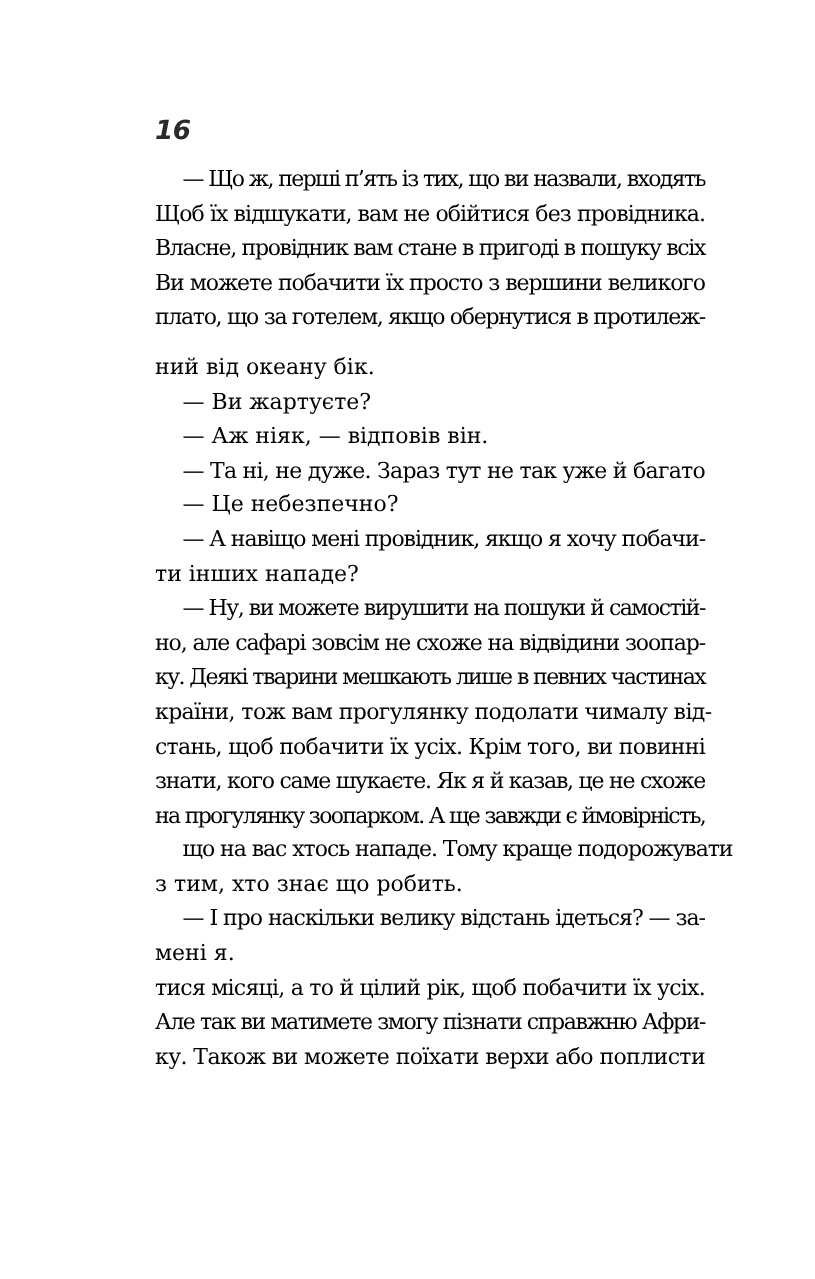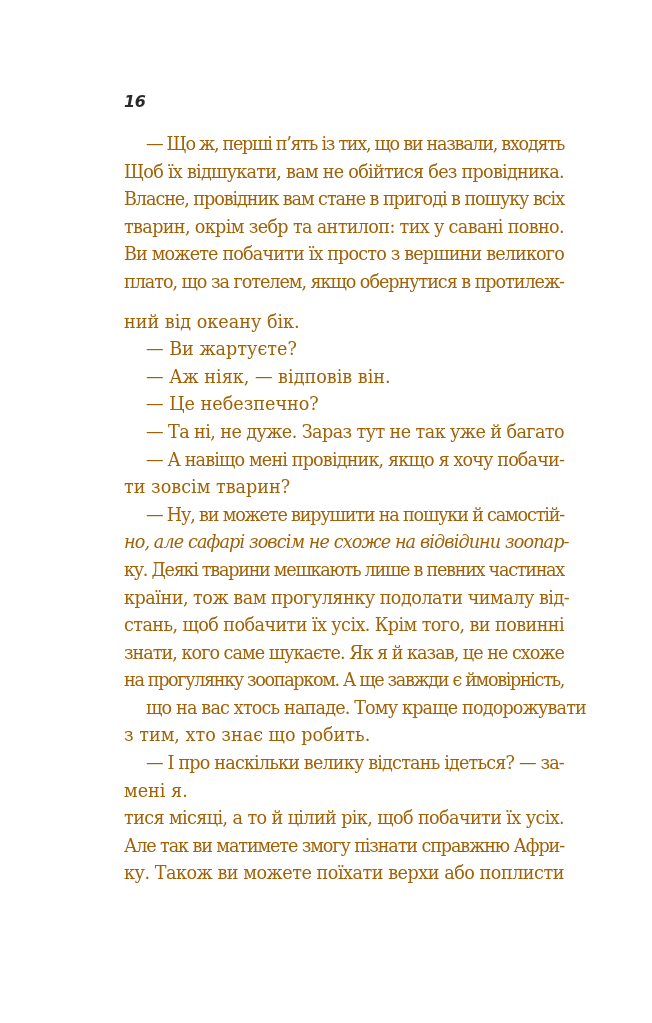--- a/index.html
+++ b/index.html
@@ -7,64 +7,63 @@
       width: 652px; height: 1023px;
       background: #ffffff;
       position: relative;
       overflow: hidden;
     }
     .page-number {
       position: absolute;
       left: 124px; top: 92px;
       font-family: "DejaVu Sans", sans-serif;
       font-weight: bold; font-style: italic;
-      font-size: 16px;
+      font-size: 21px;
       color: #2a2a2a;
       letter-spacing: -0.5px;
     }
     .body-text {
       position: absolute;
       left: 124px; top: 131px;
       width: 440px;
       font-family: "DejaVu Serif", serif;
       font-size: 17.6px;
       line-height: 27.6px;
-      color: #a16207;
+      color: #000000;
     }
     .line {
       display: block;
       white-space: nowrap;
       text-align: justify;
       text-align-last: justify;
       height: 27.6px;
     }
     .line.last { text-align-last: left; }
     .line.indent { padding-left: 22px; }
   </style>
 </head>
 <body>
 
 <div class="page-number">16</div>
 
 <div class="body-text" id="body">
     <span class="line indent" style="white-space: nowrap; letter-spacing: -1.28469px;">— Що ж, перші п’ять із тих, що ви назвали, входять</span>
     <span class="line" style="white-space: nowrap; letter-spacing: -0.731186px;">Щоб їх відшукати, вам не обійтися без провідника.</span>
     <span class="line" style="white-space: nowrap; letter-spacing: -1.06066px;">Власне, провідник вам стане в пригоді в пошуку всіх</span>
-    <span class="line" style="white-space: nowrap; letter-spacing: -0.649687px;">тварин, окрім зебр та антилоп: тих у савані повно.</span>
     <span class="line" style="white-space: nowrap; letter-spacing: -0.844415px;">Ви можете побачити їх просто з вершини великого</span>
     <span class="line" style="white-space: nowrap; letter-spacing: -1.04847px;">плато, що за готелем, якщо обернутися в протилеж-</span>
     <span class="line last" style="white-space: nowrap; margin-top: 12px;">ний від океану бік.</span>
     <span class="line indent last" style="white-space: nowrap;">— Ви жартуєте?</span>
     <span class="line indent last" style="white-space: nowrap;">— Аж ніяк, — відповів він.</span>
+    <span class="line indent" style="white-space: nowrap; letter-spacing: -0.586436px;">— Та ні, не дуже. Зараз тут не так уже й багато</span>
     <span class="line indent last" style="white-space: nowrap;">— Це небезпечно?</span>
-    <span class="line indent" style="white-space: nowrap; letter-spacing: -0.586436px;">— Та ні, не дуже. Зараз тут не так уже й багато</span>
     <span class="line indent" style="white-space: nowrap; letter-spacing: -0.850883px;">— А навіщо мені провідник, якщо я хочу побачи-</span>
-    <span class="line last" style="white-space: nowrap;">ти зовсім тварин?</span>
+    <span class="line last" style="white-space: nowrap;">ти інших нападе?</span>
     <span class="line indent" style="white-space: nowrap; letter-spacing: -1.17969px;">— Ну, ви можете вирушити на пошуки й самостій-</span>
-    <span class="line" style="white-space: nowrap; letter-spacing: -0.880821px; font-style: italic;">но, але сафарі зовсім не схоже на відвідини зоопар-</span>
+    <span class="line" style="white-space: nowrap; letter-spacing: -0.880821px;">но, але сафарі зовсім не схоже на відвідини зоопар-</span>
     <span class="line" style="white-space: nowrap; letter-spacing: -1.27009px;">ку. Деякі тварини мешкають лише в певних частинах</span>
     <span class="line" style="white-space: nowrap; letter-spacing: -0.490691px;">країни, тож вам прогулянку подолати чималу від-</span>
     <span class="line" style="white-space: nowrap; letter-spacing: -0.579063px;">стань, щоб побачити їх усіх. Крім того, ви повинні</span>
     <span class="line" style="white-space: nowrap; letter-spacing: -0.987132px;">знати, кого саме шукаєте. Як я й казав, це не схоже</span>
     <span class="line" style="white-space: nowrap; letter-spacing: -1.34467px;">на прогулянку зоопарком. А ще завжди є ймовірність,</span>
     <span class="line" style="white-space: nowrap; letter-spacing: -0.838098px; margin-left: 22px;">що на вас хтось нападе. Тому краще подорожувати</span>
     <span class="line last" style="white-space: nowrap;">з тим, хто знає що робить.</span>
     <span class="line indent" style="white-space: nowrap; letter-spacing: -0.823893px;">— І про наскільки велику відстань ідеться? — за-</span>
     <span class="line last" style="white-space: nowrap;">мені я.</span>
     <span class="line" style="white-space: nowrap; letter-spacing: -0.603666px;">тися місяці, а то й цілий рік, щоб побачити їх усіх.</span>

